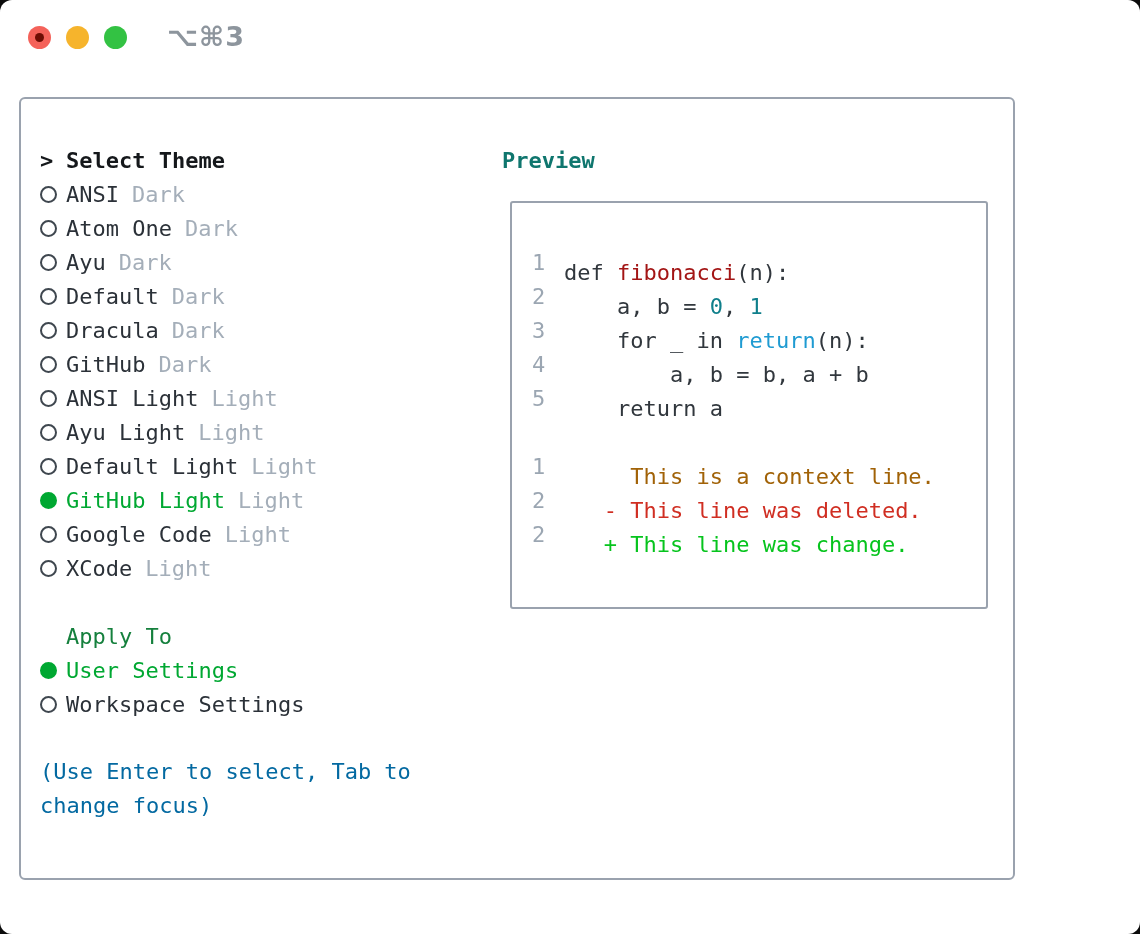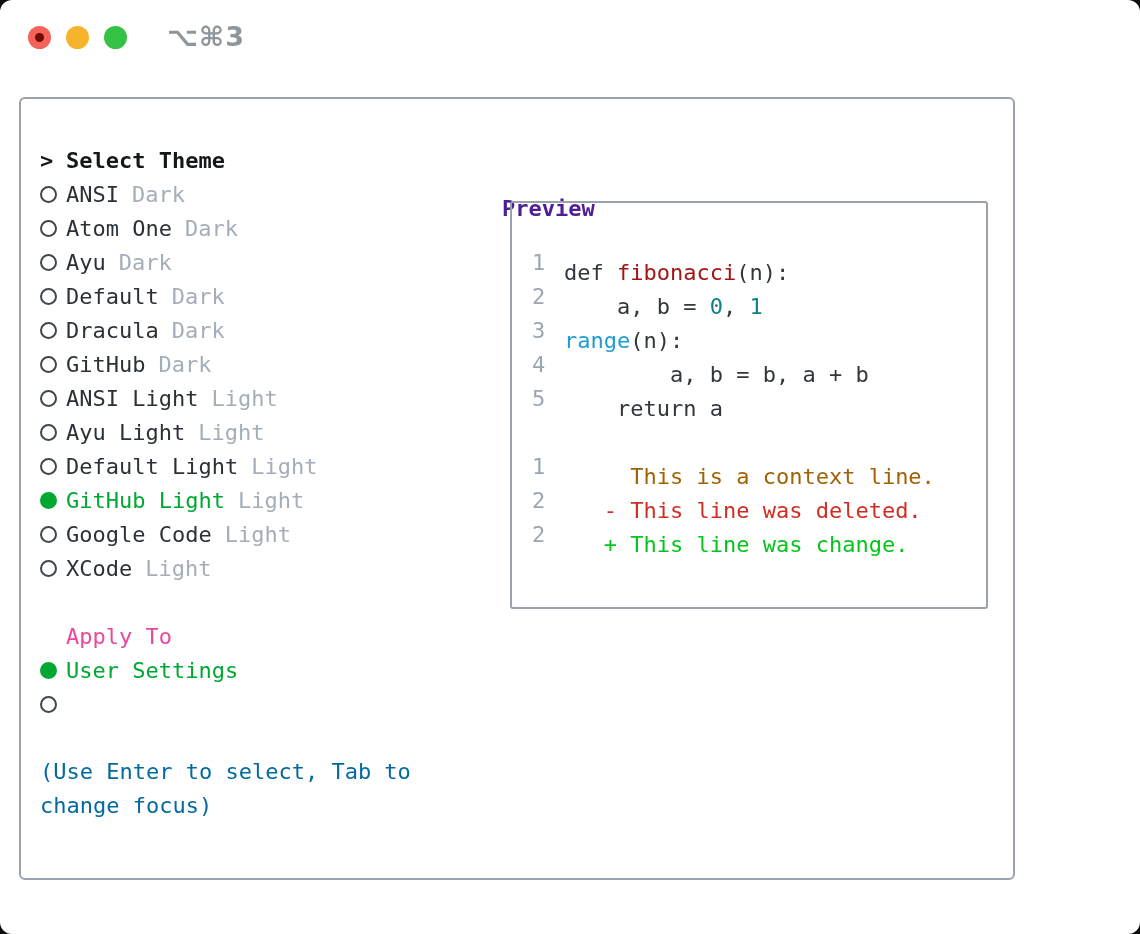--- a/index.html
+++ b/index.html
@@ -40,26 +40,26 @@
     width:13px;height:13px;border:2px solid #3f474f;border-radius:50%;
     display:inline-block;box-sizing:content-box;
   }
   .selected .radio{background:#00a832;border-color:#00a832;}
   .hdr{font-weight:bold;color:#15181b;}
   .nm{white-space:pre;color:#2b3138;text-align:center;}
   .selected .nm{color:#00a832;}
   .var{white-space:pre;color:#a4aeb9;margin-left:13px;}
   .left-col{position:absolute;left:19px;top:44px;}
   .spacer{height:34px;}
-  .apply-hdr{color:#ec4899;}
+  .apply-hdr{color:#15803d;}
   .hint{font-size:22px;line-height:34px;color:#0369a1;white-space:pre;}
   
   .right-title{
     position:absolute;left:481px;top:44px;height:34px;display:flex;align-items:center;
-    font-size:22px;font-weight:bold;color:#4c1d95;margin-top:48px;
+    font-size:22px;font-weight:bold;color:#0f766e;
   }
   .preview-box{
     position:absolute;left:489px;top:102px;width:478px;height:408px;
     border:2px solid #9aa2ae;border-radius:3px;box-sizing:border-box;
     padding:42px 0 0 20px;overflow:hidden;
   }
   .cl{height:34px;display:flex;align-items:center;font-size:22px;}
   .ln{display:inline-block;width:32px;flex:0 0 32px;color:#9ba6b2;white-space:pre;}
   .seg{white-space:pre;margin-top:20px;}
   .seg.pl{color:#31373d;}
@@ -189,20 +189,21 @@
       <div class="row selected">
         <span class="marker">
             <span class="radio"></span>
           </span>
         <span class="nm">User Settings</span>
       </div>
       <div class="row">
         <span class="marker">
             <span class="radio"></span>
           </span>
+        <span class="nm">Workspace Settings</span>
       </div>
 
       <div class="spacer"></div>
 
       <div class="hint">(Use Enter to select, Tab to</div>
       <div class="hint">change focus)</div>
     </div>
 
     <div class="right-title">Preview</div>
 
@@ -215,21 +216,22 @@
       </div>
       <div class="cl">
         <span class="ln">2</span>
           <span class="seg pl">    a, b = </span>
           <span class="seg nl">0</span>
           <span class="seg pl">, </span>
           <span class="seg nl">1</span>
       </div>
       <div class="cl">
         <span class="ln">3</span>
-          <span class="seg bi">range</span>
+          <span class="seg pl">    for _ in </span>
+          <span class="seg bi">return</span>
           <span class="seg pl">(n):</span>
       </div>
       <div class="cl">
         <span class="ln">4</span>
           <span class="seg pl">        a, b = b, a + b</span>
       </div>
       <div class="cl">
         <span class="ln">5</span>
           <span class="seg pl">    return a</span>
       </div>

